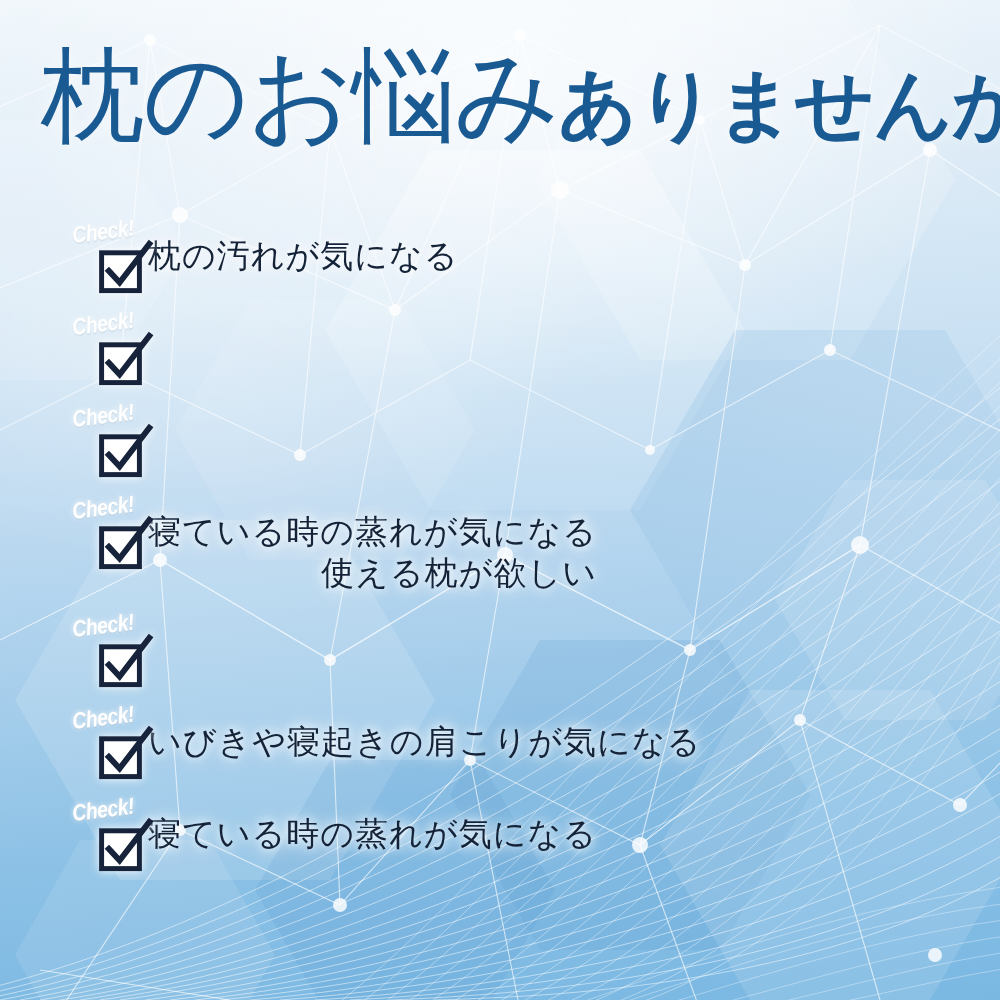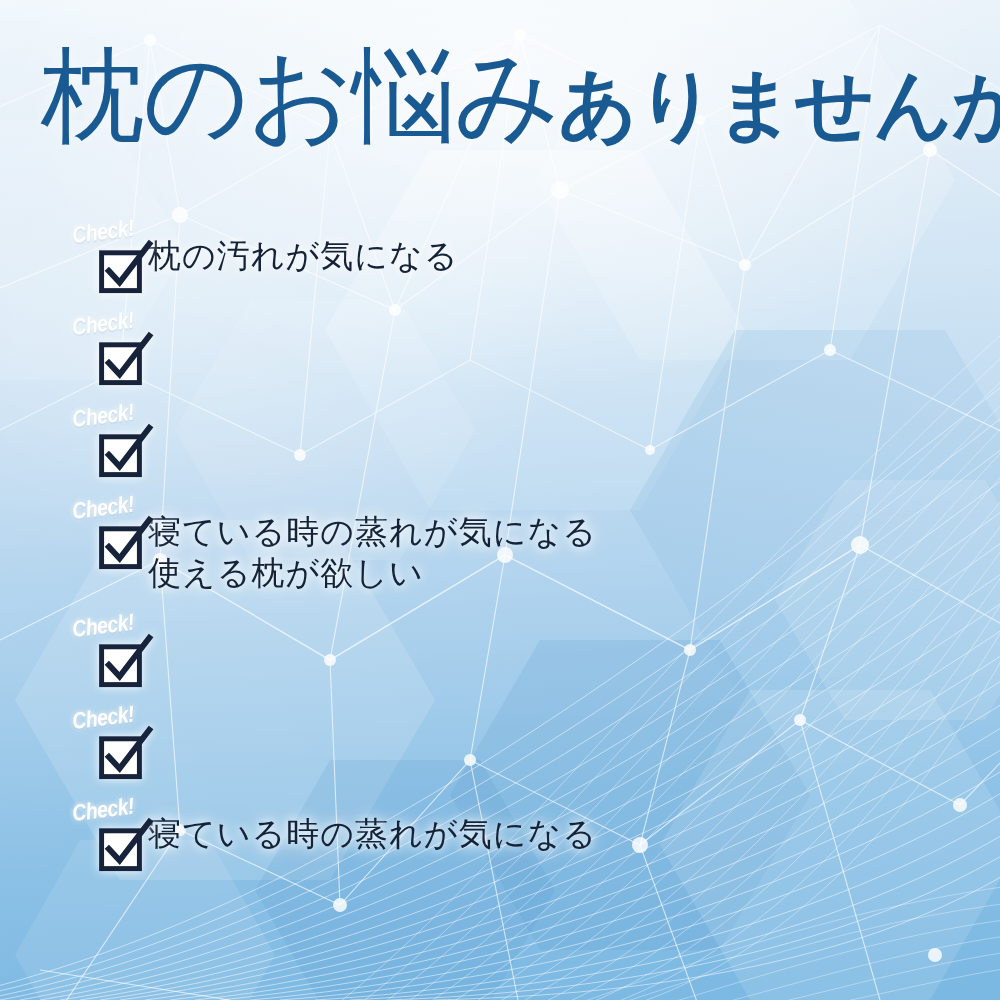--- a/index.html
+++ b/index.html
@@ -125,21 +125,21 @@
     line-height: 1.24;
     color: #152338;
     font-weight: 400;
     letter-spacing: 1px;
     padding-top: 10px;
     text-shadow:
        0 0 9px rgba(255,255,255,0.95),
        0 0 16px rgba(255,255,255,0.85),
        0 0 24px rgba(255,255,255,0.6);
   }
-  .item-text .line2 { display: block; }
+  .item-text .line2 { display: block; text-align: right; }
 </style>
 </head>
 <body>
 
 <div id="poster">
 
   <svg class="bg-layer" id="bg-hexes" viewBox="0 0 1000 1000" preserveAspectRatio="none">
     <defs>
       <linearGradient id="hexg" x1="0" y1="0" x2="0" y2="1">
         <stop offset="0%" stop-color="#ffffff" stop-opacity="0.34"></stop>
@@ -322,20 +322,21 @@
     </div>
 
     <div class="check-row">
       <div class="check-mark-wrap">
         <div class="check-label">Check!</div>
         <svg class="checkbox-icon" viewBox="0 0 60 60">
           <rect x="4" y="12" width="42" height="42" fill="#ffffff" stroke="#17233b" stroke-width="5.5"></rect>
           <path d="M12 32 L24 45 L57 2" fill="none" stroke="#17233b" stroke-width="6.5" stroke-linecap="square" stroke-linejoin="miter"></path>
         </svg>
       </div>
+      <div class="item-text">いびきや寝起きの肩こりが気になる</div>
     </div>
 
     <div class="check-row">
       <div class="check-mark-wrap">
         <div class="check-label">Check!</div>
         <svg class="checkbox-icon" viewBox="0 0 60 60">
           <rect x="4" y="12" width="42" height="42" fill="#ffffff" stroke="#17233b" stroke-width="5.5"></rect>
           <path d="M12 32 L24 45 L57 2" fill="none" stroke="#17233b" stroke-width="6.5" stroke-linecap="square" stroke-linejoin="miter"></path>
         </svg>
       </div>

